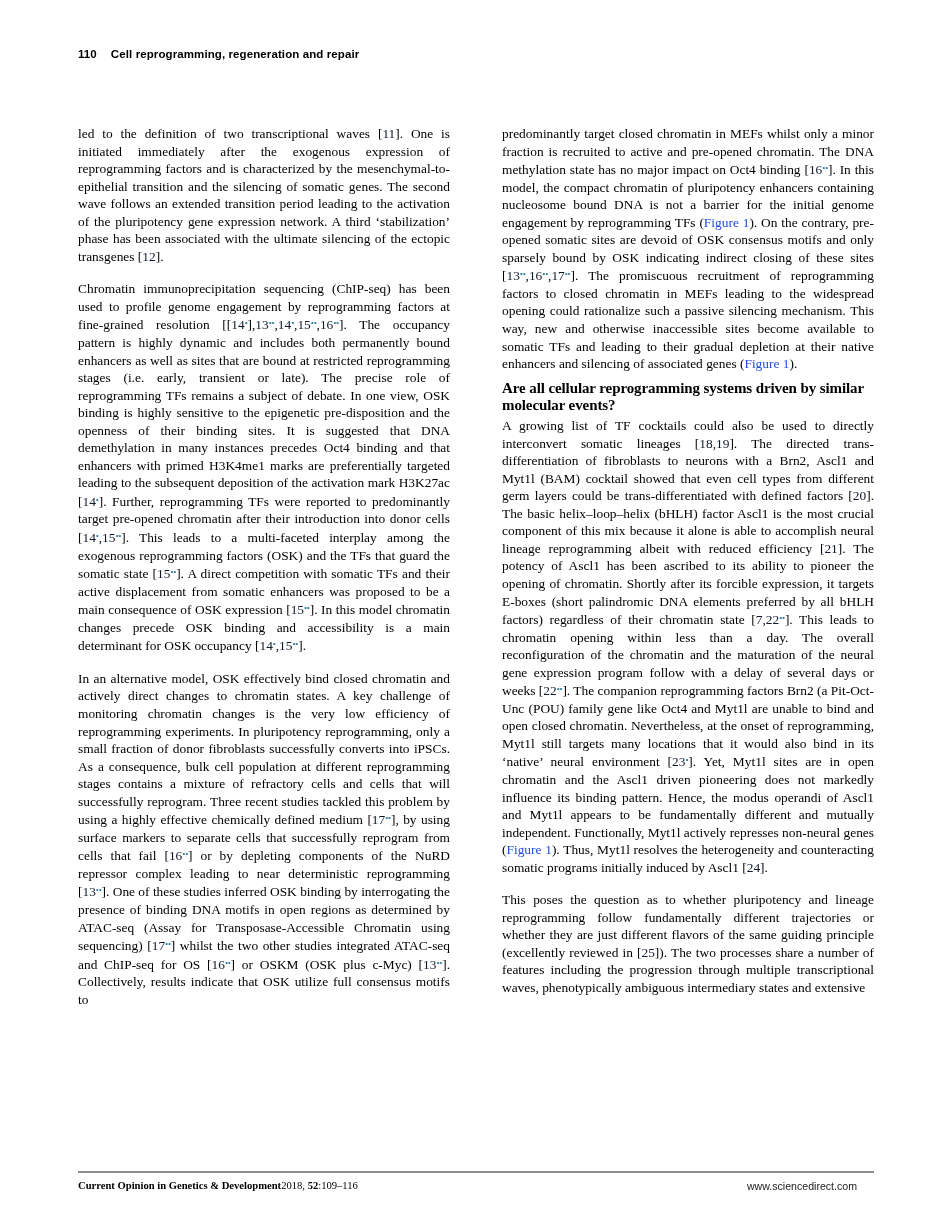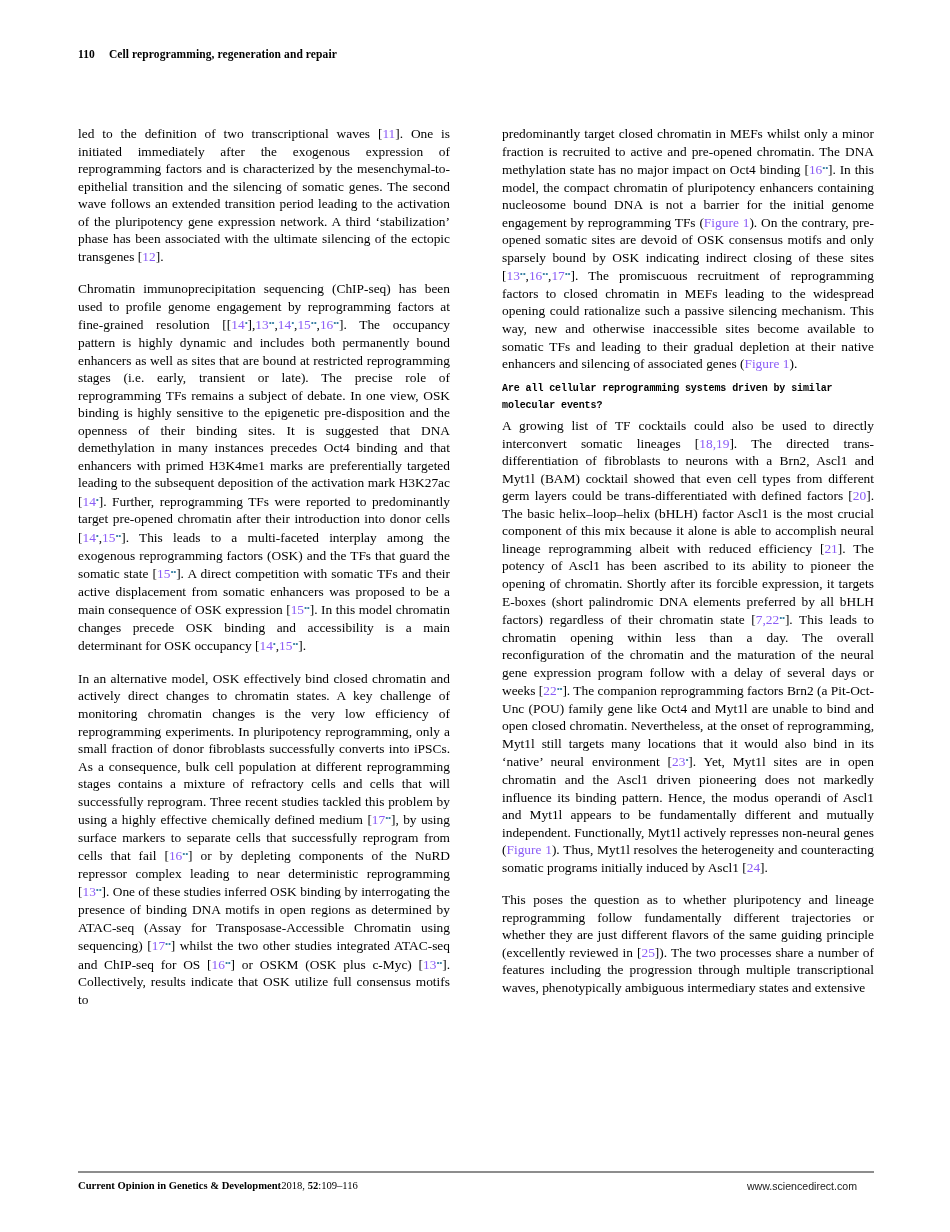--- a/index.html
+++ b/index.html
@@ -20,21 +20,21 @@
     left: 0; top: 0;
     width: 950px;
     height: 1232px;
   }
   
   .running-head {
     position: absolute;
     left: 78px;
     top: 48px;
     width: 800px;
-    font-family: Liberation Serif, serif;
+    font-family: Liberation Sans, sans-serif;
     font-size: 11.5px;
     font-weight: bold;
     color: #000;
     letter-spacing: 0.1px;
   }
   .running-head .folio {
     display: inline-block;
     margin-right: 14px;
     font-weight: bold;
   }
@@ -62,41 +62,41 @@
     font-size: 13.4px;
     line-height: 17.55px;
     text-align: justify;
     text-justify: inter-word;
     hyphens: none;
     font-family: "Liberation Serif", "DejaVu Serif", serif;
   }
   p.body.tight { margin-bottom: 0; }
 
   h2.section-head {
-    font-family: Liberation Mono, monospace;
-    font-size: 10px;
+    font-family: Liberation Serif, serif;
+    font-size: 15px;
     font-weight: bold;
     line-height: 17.2px;
     margin: 7px 0 3px 0;
     text-align: left;
     letter-spacing: -0.1px;
   }
 
   a.ref, .ref {
-    color: #8b5cf6;
+    color: #0f172a;
     text-decoration: none;
   }
   .ref-sup {
     color: #2e7a9e;
     font-size: 9px;
     vertical-align: 3px;
     letter-spacing: -0.3px;
   }
   .figlink {
-    color: #8b5cf6;
+    color: #1d4ed8;
     text-decoration: none;
   }
 
   
   .footer-rule {
     position: absolute;
     left: 78px;
     top: 1171px;
     width: 796px;
     height: 1.6px;

